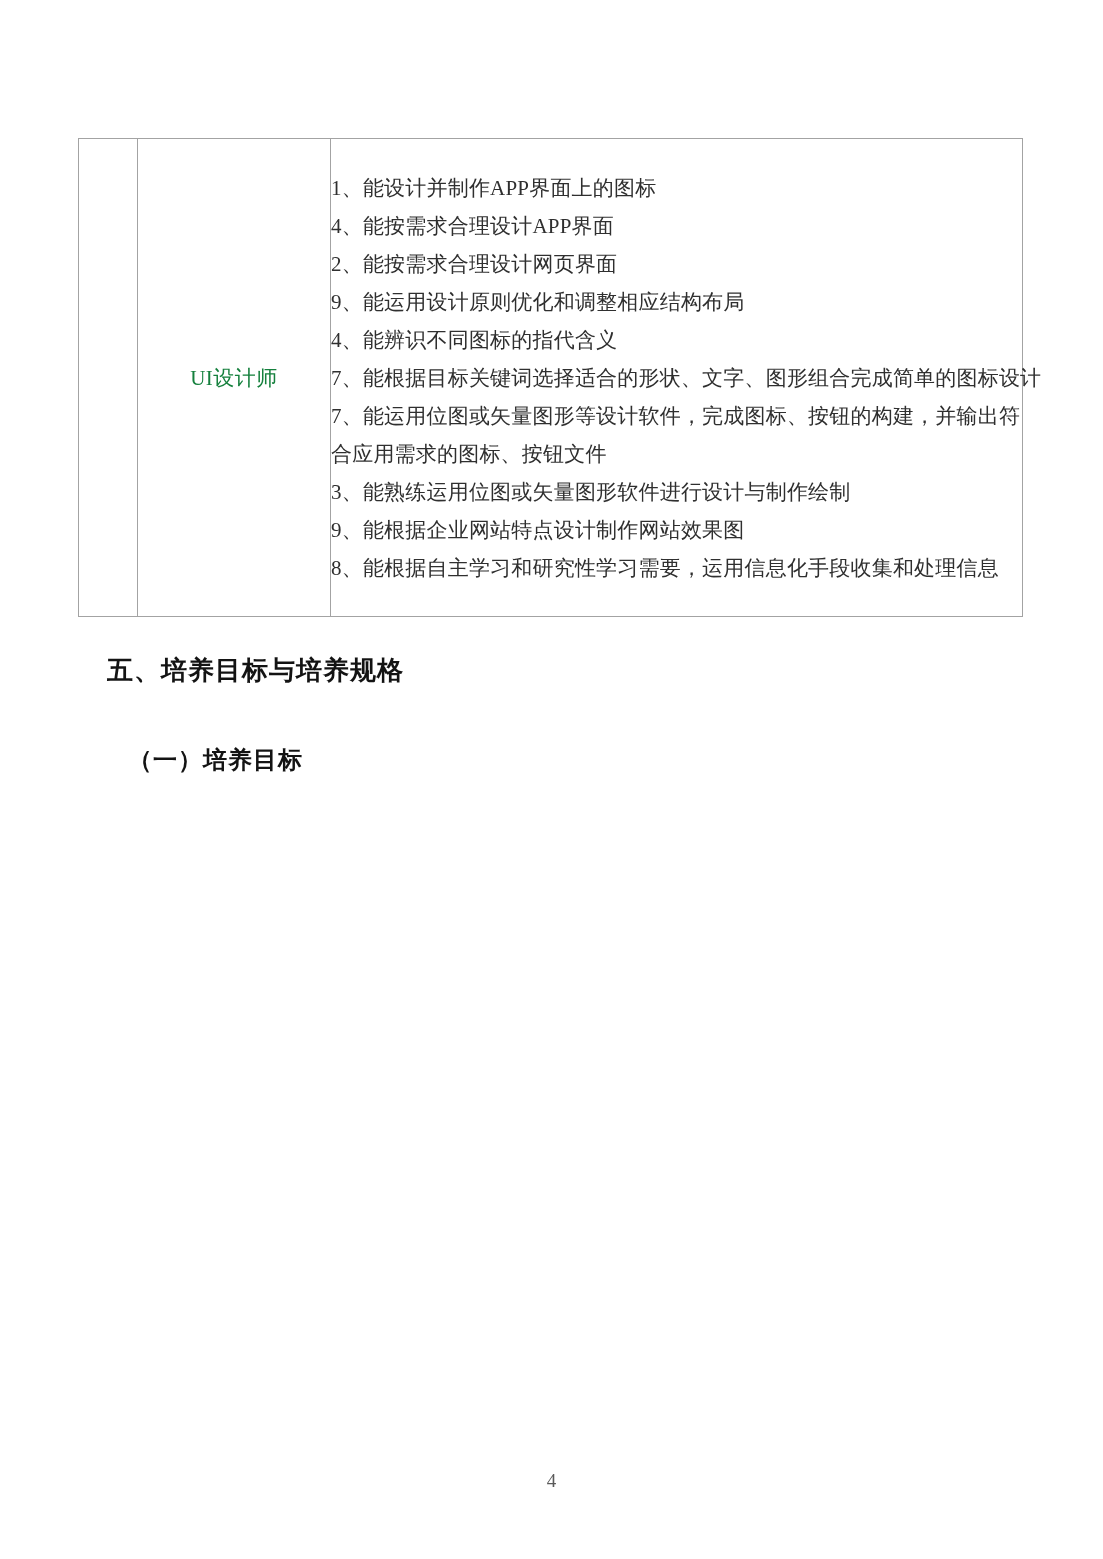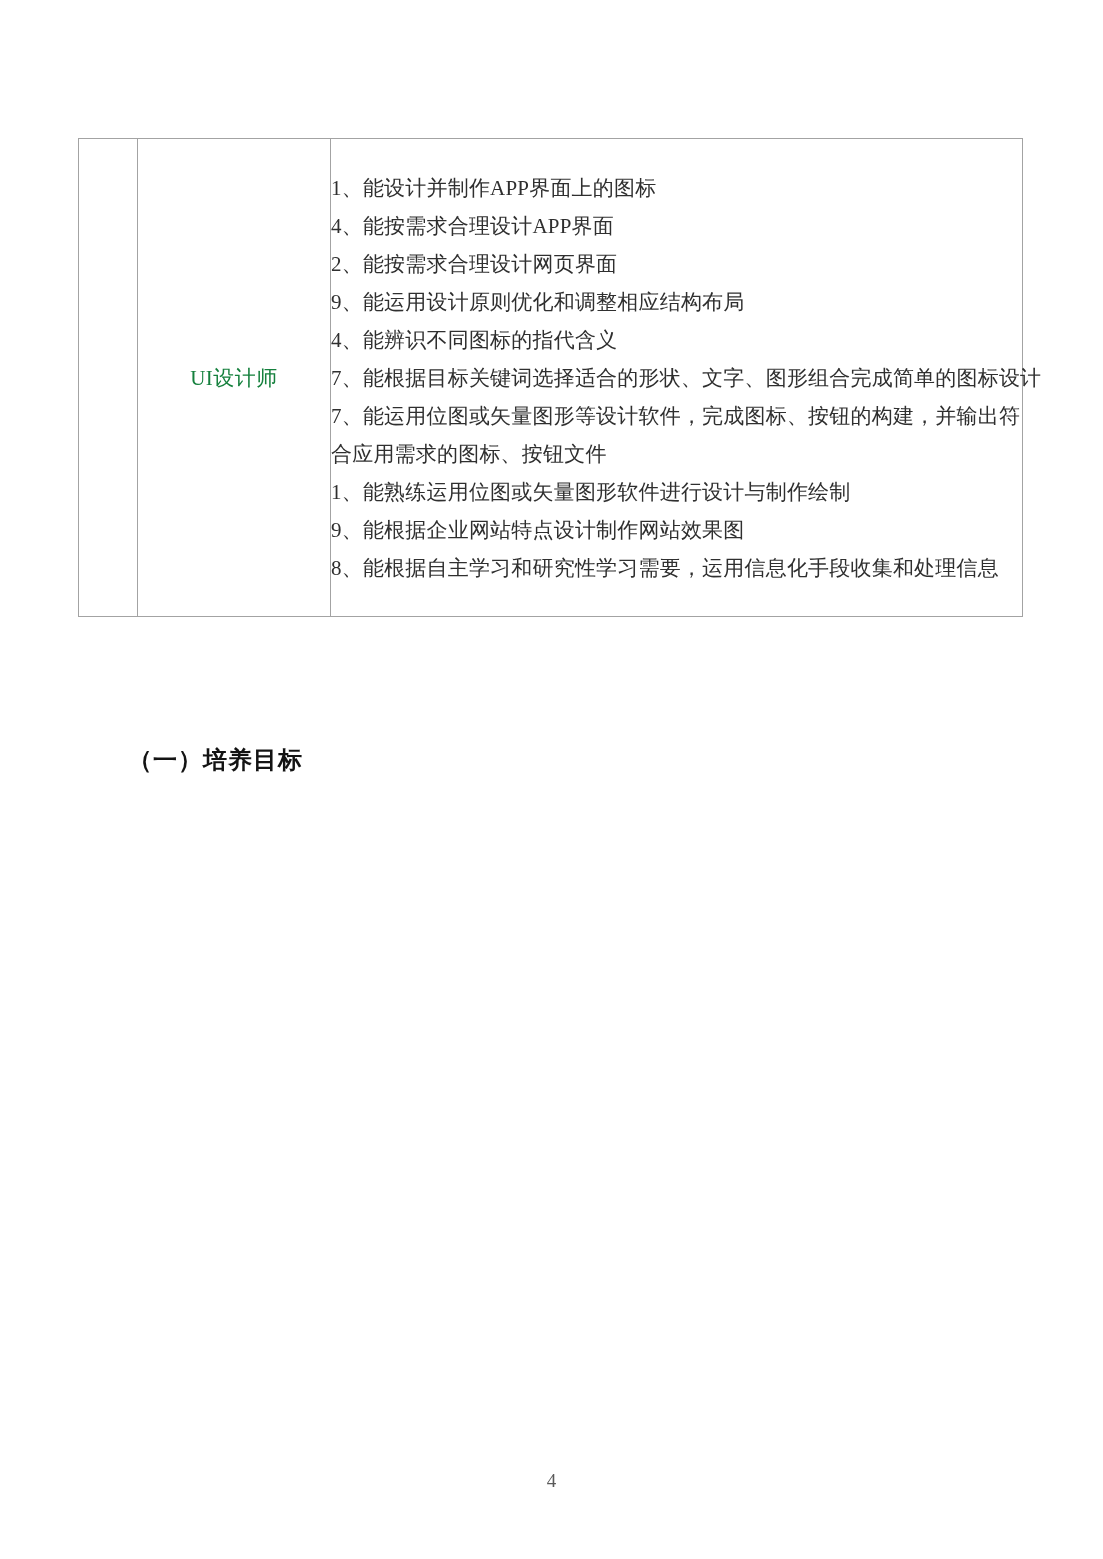--- a/index.html
+++ b/index.html
@@ -133,26 +133,27 @@
         <td class="cell-index"></td>
         <td class="cell-role">UI设计师</td>
         <td class="cell-items">
           <div class="item-line">1、能设计并制作APP界面上的图标</div>
           <div class="item-line">4、能按需求合理设计APP界面</div>
           <div class="item-line">2、能按需求合理设计网页界面</div>
           <div class="item-line">9、能运用设计原则优化和调整相应结构布局</div>
           <div class="item-line">4、能辨识不同图标的指代含义</div>
           <div class="item-line">7、能根据目标关键词选择适合的形状、文字、图形组合完成简单的图标设计</div>
           <div class="item-line wrap">7、能运用位图或矢量图形等设计软件，完成图标、按钮的构建，并输出符合应用需求的图标、按钮文件</div>
-          <div class="item-line">1、能熟练运用位图或矢量图形软件进行设计与制作绘制</div>
+          <div class="item-line">3、能熟练运用位图或矢量图形软件进行设计与制作绘制</div>
           <div class="item-line">9、能根据企业网站特点设计制作网站效果图</div>
           <div class="item-line">8、能根据自主学习和研究性学习需要，运用信息化手段收集和处理信息</div>
         </td>
       </tr>
     </tbody>
   </table>
 
+  <div class="heading-main">五、培养目标与培养规格</div>
   <div class="heading-sub">（一）培养目标</div>
 
 
   <div class="page-number">4</div>
 
 </div>
 
 </body></html>

